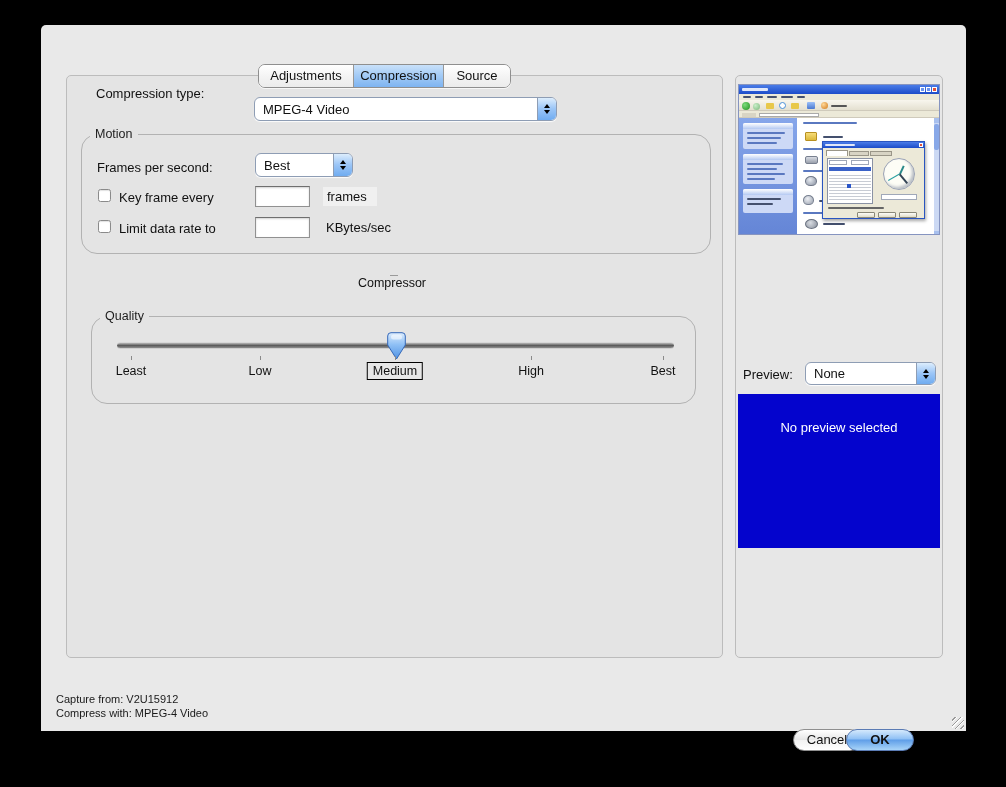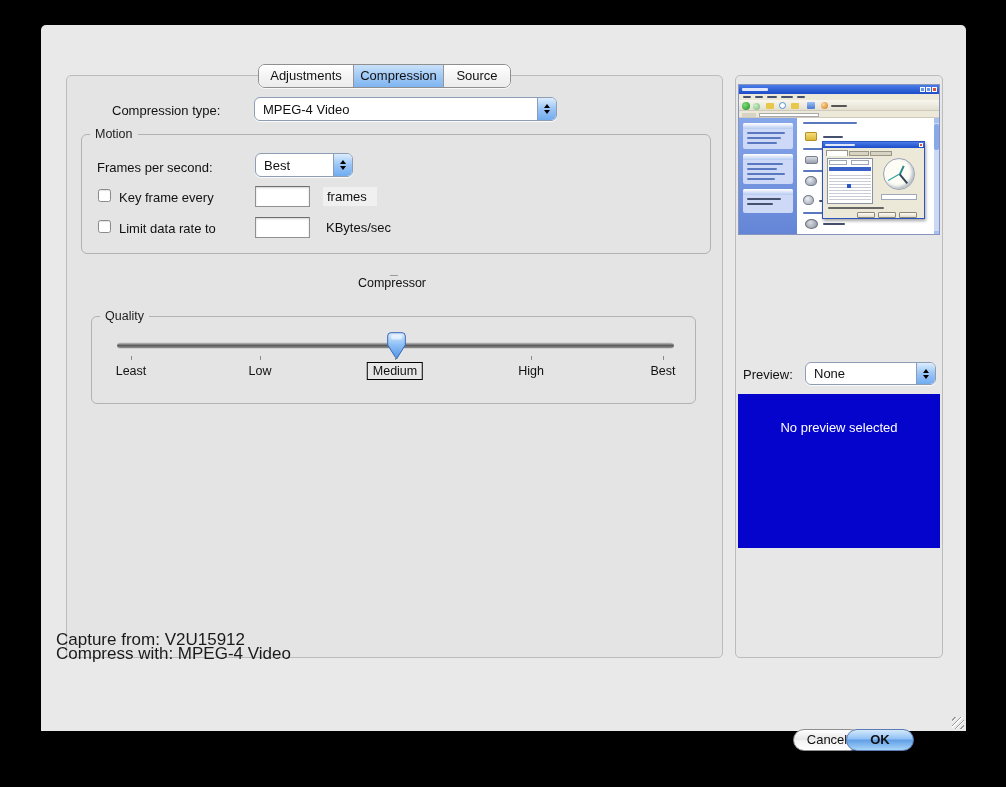--- a/index.html
+++ b/index.html
@@ -54,21 +54,21 @@
   .popup .stepper {
     width:19px; align-self:stretch; border-left:1px solid #8e9db4;
     border-radius:0 5px 5px 0;
     background:linear-gradient(#dcedfd,#9cc6f7 48%,#70acf0);
     display:flex; flex-direction:column; align-items:center; justify-content:center; gap:2px;
   }
   .tri-up { width:0; height:0; border-left:3.5px solid transparent; border-right:3.5px solid transparent; border-bottom:4.5px solid #000; }
   .tri-dn { width:0; height:0; border-left:3.5px solid transparent; border-right:3.5px solid transparent; border-top:4.5px solid #000; }
 
   
-  .groupbox { position:absolute; border:1px solid #b2b2b2; border-radius:6px; }
+  .groupbox { position:absolute; border:1px solid #b2b2b2; border-radius:16px; }
   .gb-label {
     position:absolute; top:-8px; left:8px; padding:0 5px;
     background:#e4e4e4; font-size:12.5px; color:#1c1c1c;
   }
   .checkbox {
     position:absolute; width:13px; height:13px; background:#fff;
     border:1px solid #8a8a8a; border-radius:2.5px;
     box-shadow:inset 0 1px 1px rgba(0,0,0,.12);
   }
   .textfield {
@@ -104,21 +104,21 @@
   
   .right-panel {
     position:absolute; left:694px; top:50px; width:208px; height:583px;
     background:#e7e7e7; border:1px solid #bcbcbc; border-radius:5px;
   }
   .preview-box {
     position:absolute; left:2px; top:318px; width:202px; height:154px;
     background:#0404cd; color:#fff; text-align:center;
     font-size:13px; padding-top:26px;
   }
-  .footer-text { position:absolute; left:15px; top:608px; font-size:17px; line-height:13.5px; color:#1a1a1a; }
+  .footer-text { position:absolute; left:15px; top:668px; font-size:11px; line-height:13.5px; color:#1a1a1a; }
 
   .btn {
     position:absolute; top:667px; width:68px; height:22px; border-radius:11px;
     font:13px "Liberation Sans", sans-serif; text-align:center; line-height:20px;
     cursor:default;
     margin-top:37px;
   }
   .btn-cancel {
     left:752px; border:1px solid #8f8f8f;
     background:linear-gradient(#ffffff,#e6e6e6 50%,#f2f2f2 50%,#ffffff);
@@ -159,21 +159,21 @@
 
 
   <div class="tabs">
     <div class="tab w-adj">Adjustments</div>
     <div class="tab w-cmp selected">Compression</div>
     <div class="tab w-src">Source</div>
   </div>
 
   <div class="main-box">
 
-    <span class="field-label" style="left:29px; top:27px;margin-left:16px;">Compression type:</span>
+    <span class="field-label" style="left:29px; top:10px;">Compression type:</span>
     <div class="popup" style="left:187px; top:21px; width:303px;">
       <span class="pop-text">MPEG-4 Video</span>
       <span class="stepper">
           <span class="tri-up"></span>
           <span class="tri-dn"></span>
         </span>
     </div>
 
     <div class="groupbox" style="left:14px; top:58px; width:630px; height:120px;">
       <span class="gb-label">Motion</span>

